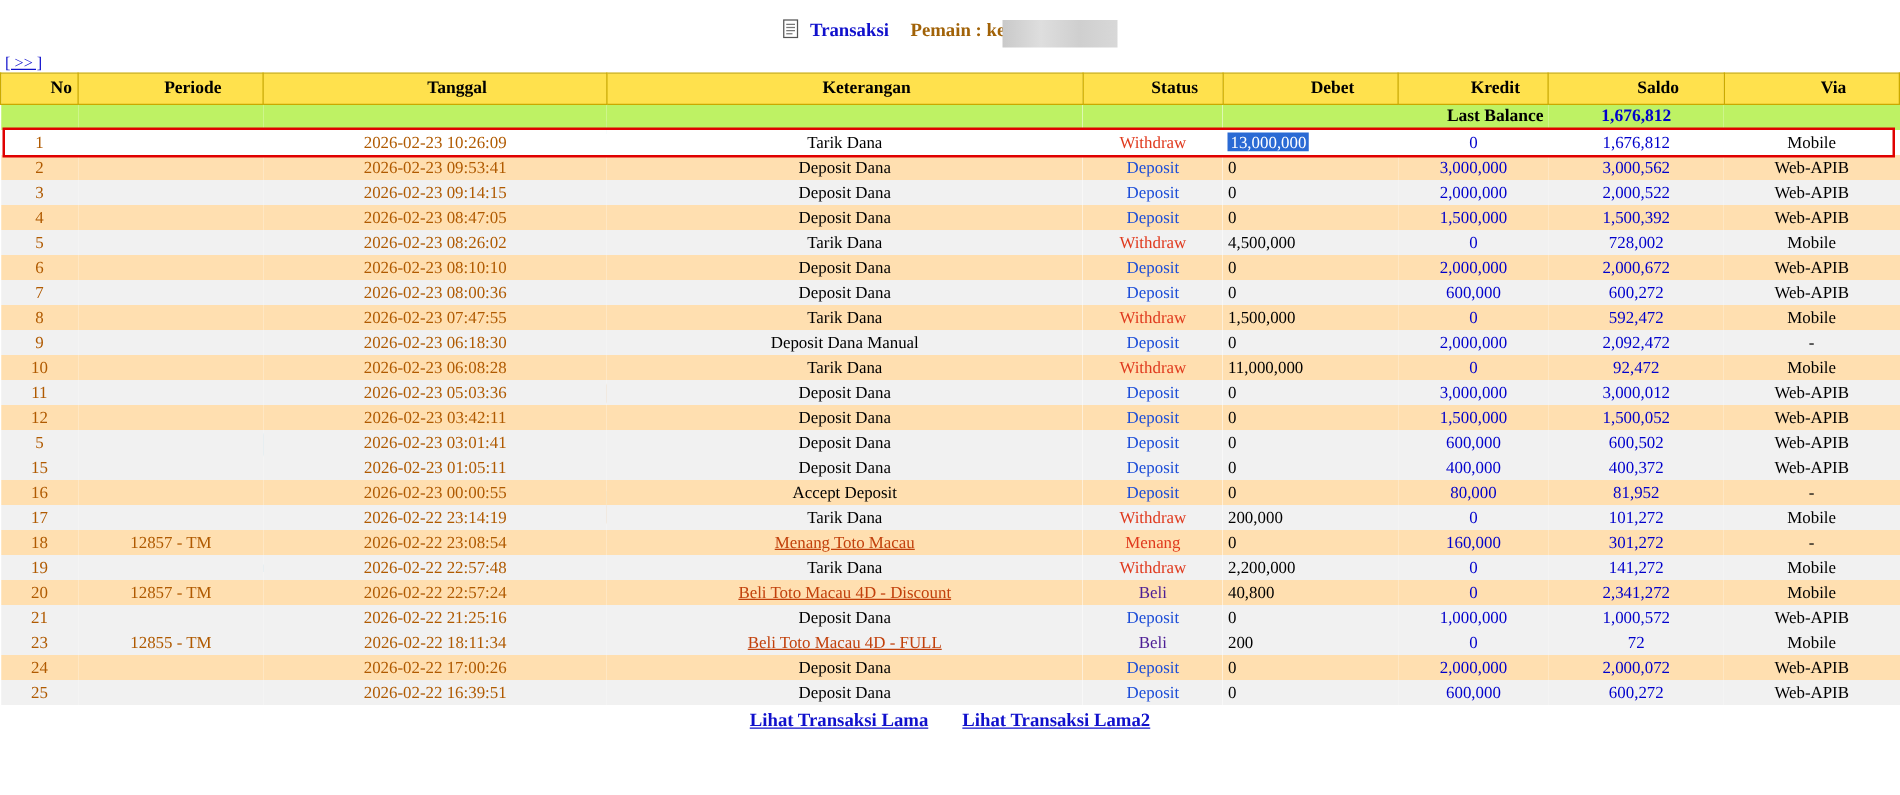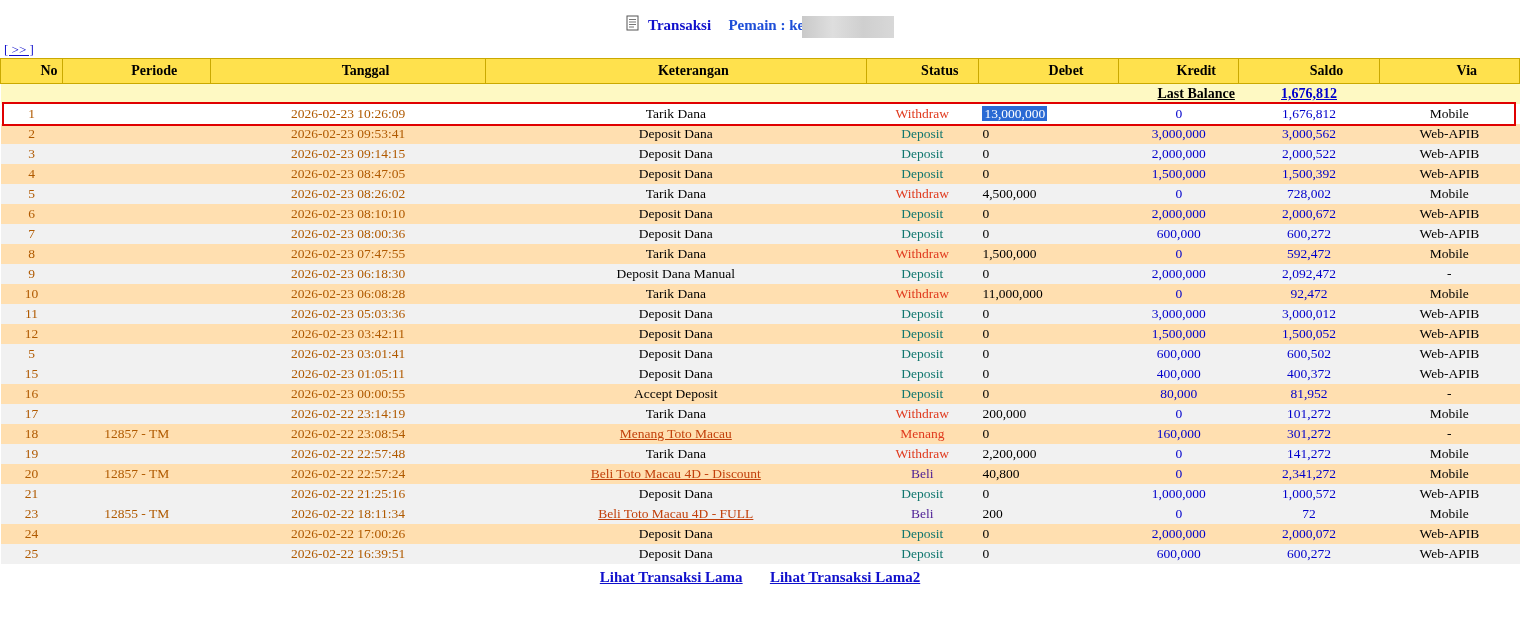--- a/index.html
+++ b/index.html
@@ -49,21 +49,21 @@
     margin-right: 5px;
   }
   .title-link {
     color: #1010cc;
     font-weight: bold;
     font-size: 15px;
     text-decoration: none;
     vertical-align: middle;
   }
   .title-player {
-    color: #1d4ed8;
+    color: #a16207;
     font-weight: bold;
     font-size: 15px;
     margin-left: 14px;
     vertical-align: middle;
   }
   .redacted {
     display: inline-block;
     vertical-align: middle;
     width: 92px;
     height: 22px;
@@ -115,24 +115,23 @@
   .c-status  { width: 112px; text-align: center; }
   .c-debet   { width: 140px; color:#000; }
   .c-kredit  { width: 120px; text-align: center; color:#0000cc; }
   .c-saldo   { width: 140px; text-align: center; color:#0000cc; }
   .c-via     { width: 140px; text-align: center; color:#000; }
 
   tr.row-odd  td { background: #f1f1f1; }
   tr.row-even td { background: #ffdfb0; }
 
   tr.balance-row td {
-    background: #fef9c3;
+    background: #bef264;
     font-weight: bold;
     font-size: 14px;
-    text-decoration: underline;
   }
   .balance-label { text-align: right; color:#000; padding-right: 24px; }
   .balance-value { color:#0000cc; text-align: center; }
 
   
   .hl-wrap {
     position: absolute;
     left: 2px;
     top: 0;
     width: 1514px;
@@ -143,21 +142,21 @@
     z-index: 5;
   }
   tr.row-hl td { background: #ffffff; }
   .sel-text {
     background: #2a6ad4;
     color: #ffffff;
     padding: 0 2px;
   }
 
   .st-withdraw { color: #e03a1e; }
-  .st-deposit  { color: #0f766e; }
+  .st-deposit  { color: #1d4ed8; }
   .st-menang   { color: #e03a1e; }
   .st-beli     { color: #4c1d95; }
 
   .ket-link {
     color: #c2410c;
     text-decoration: underline;
     cursor: pointer;
   }
 
   .footer-links {

